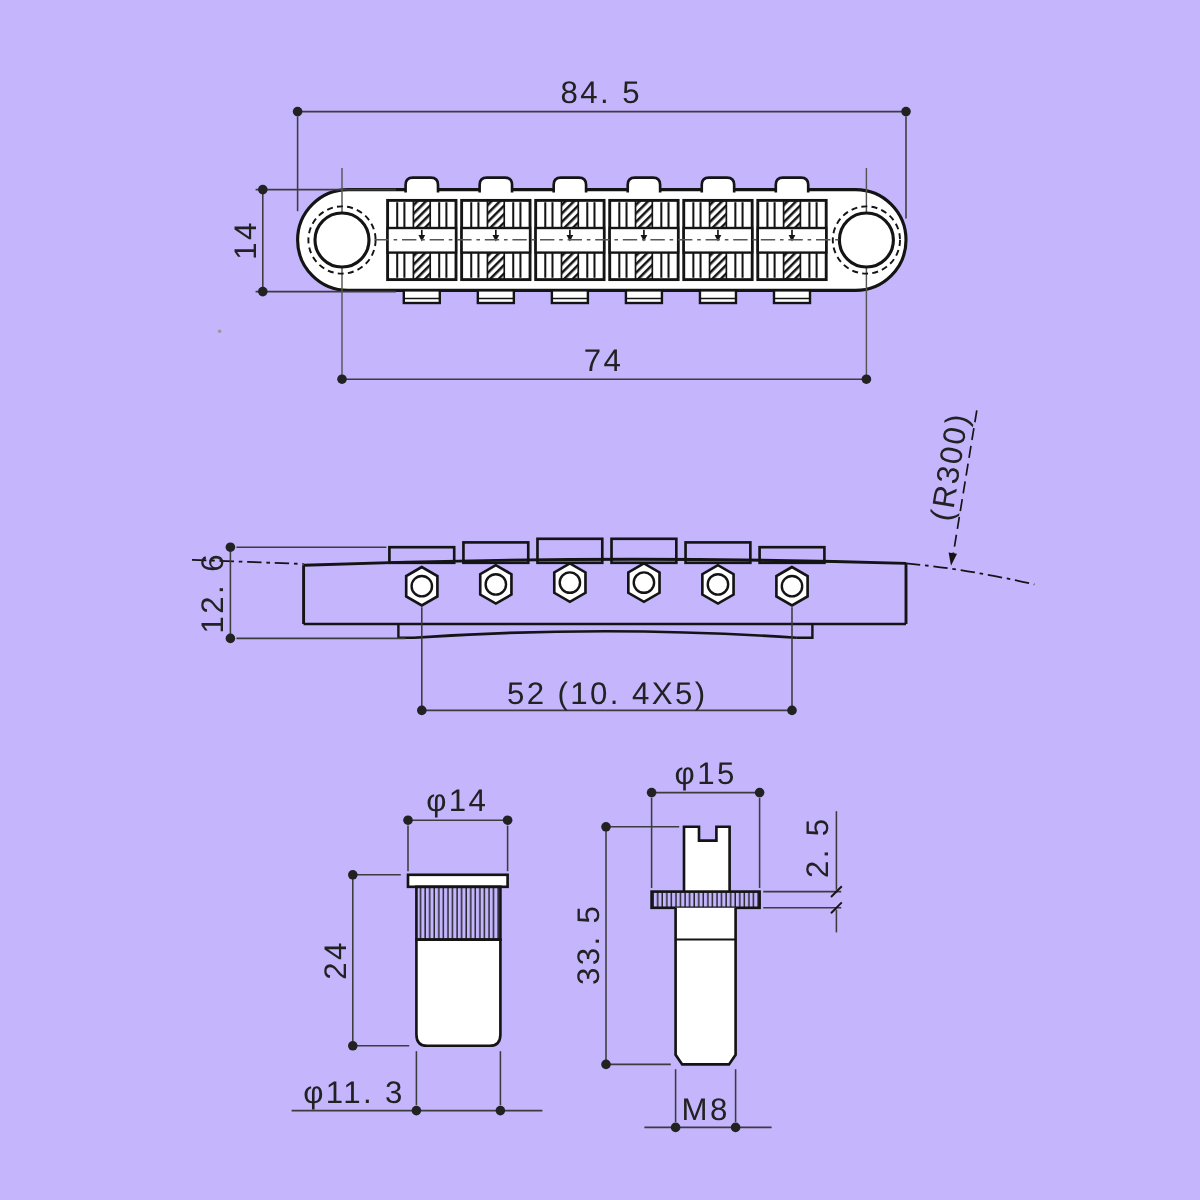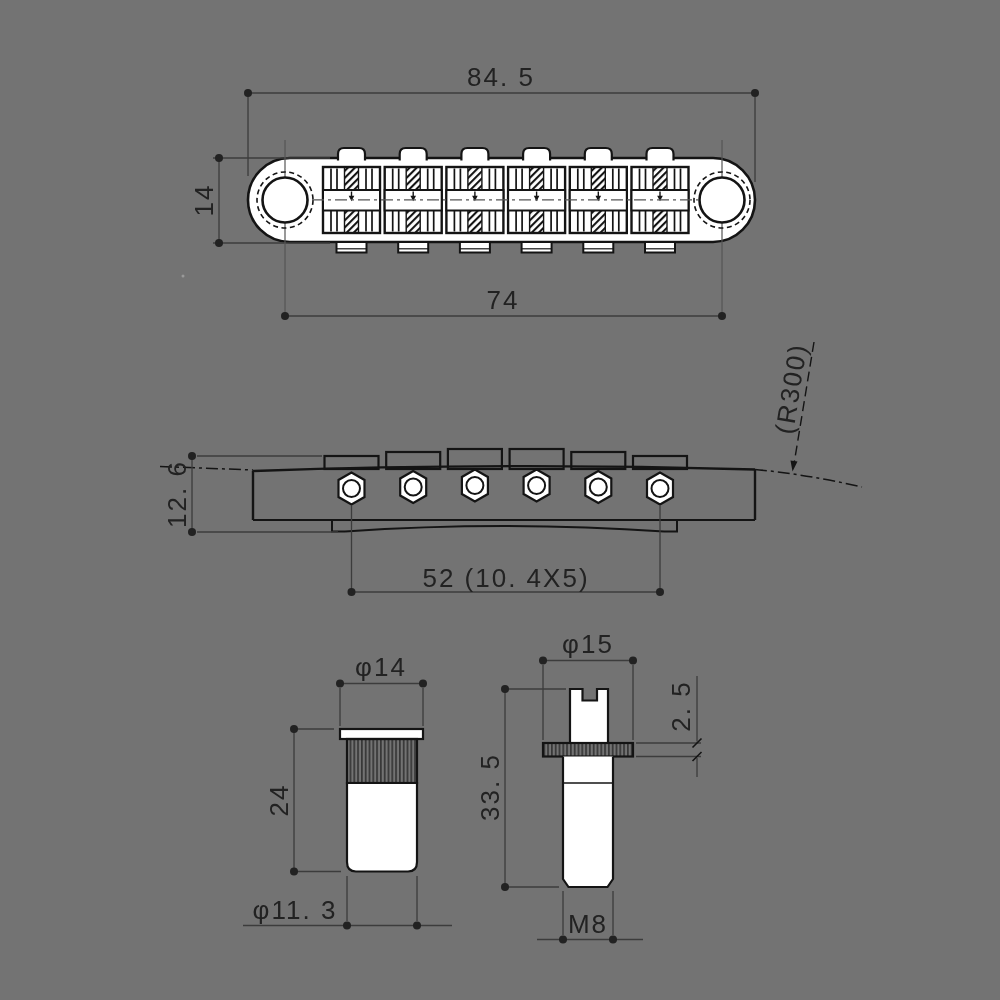--- a/index.html
+++ b/index.html
@@ -1,16 +1,16 @@
 <!DOCTYPE html>
 <html><head>
 <meta charset="utf-8">
 <style>
   html,body { margin:0; padding:0; background:#ffffff; }
-  .stage { width:1000px; height:1000px; position:relative; background:#737373; }
+  .stage { width:1000px; height:1000px; position:relative; background:#c4b5fd; }
   svg { display:block; }
   .dim-text { font-family:"Liberation Sans", sans-serif; font-size:26px; fill:#222222; letter-spacing:2px; }
   .dim-line { stroke:#3c3c3c; stroke-width:1.3; fill:none; }
   .dim-dot  { fill:#222222; stroke:none; }
   .part     { stroke:#141414; fill:none; }
   .part-w   { stroke:#141414; fill:#ffffff; }
   .center-line { stroke:#555555; stroke-width:1.2; fill:none; }
 </style>
 </head>
 <body>

